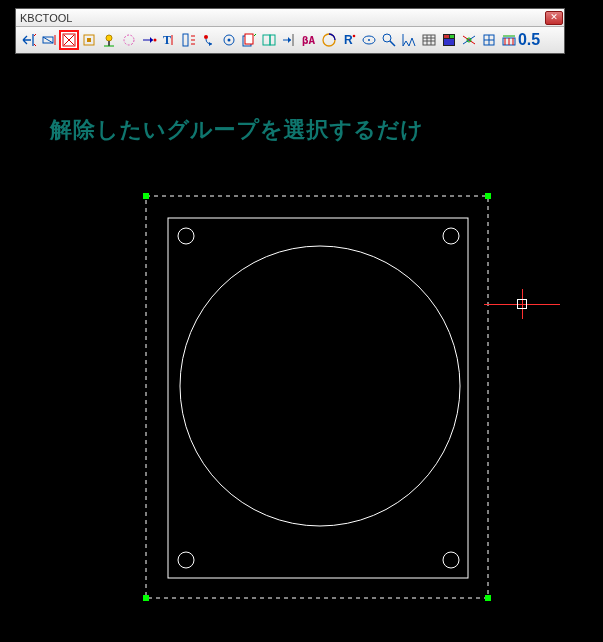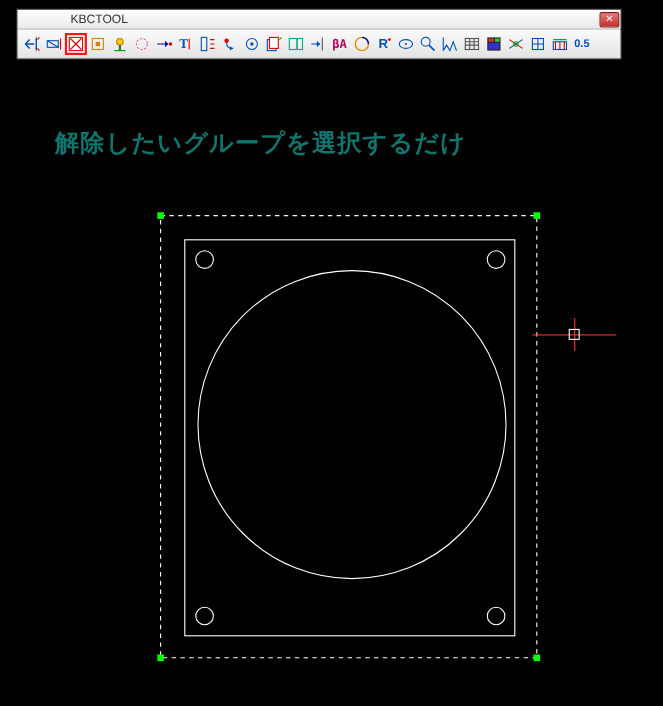--- a/index.html
+++ b/index.html
@@ -21,21 +21,21 @@
     box-shadow: 1px 1px 2px rgba(0,0,0,.4);
   }
   .titlebar {
     display: flex; align-items: center; justify-content: space-between;
     height: 18px;
     padding: 0 1px 0 4px;
     background: linear-gradient(#fdfdfd,#e9e9e9);
     border-bottom: 1px solid #b0b0b0;
     font-size: 11px; color: #333;
   }
-  .titlebar .title { user-select: none; margin-left: 44px; }
+  .titlebar .title { user-select: none; }
   .close-btn {
     width: 18px; height: 14px;
     background: linear-gradient(#e07a7a,#c33030);
     border: 1px solid #8a1515;
     border-radius: 2px;
     display: flex; align-items: center; justify-content: center;
     color: #fff; font-size: 9px; line-height: 1;
     cursor: pointer;
   }
   .toolbar {
@@ -294,21 +294,21 @@
       <svg viewBox="0 0 16 16">
           <rect x="2" y="6" width="12" height="7" stroke="#0050b3" fill="none"></rect>
           <line x1="4" y1="6" x2="4" y2="13" stroke="#d00"></line>
           <line x1="8" y1="6" x2="8" y2="13" stroke="#d00"></line>
           <line x1="12" y1="6" x2="12" y2="13" stroke="#d00"></line>
           <line x1="2" y1="4" x2="14" y2="4" stroke="#0a0"></line>
         </svg>
     </div>
 
     <div class="tbtn">
-      <span class="txt" style="color:#0050b3;font-size:10px;">0.5</span>
+      <span class="txt" style="color:#0050b3;font-size:16px;">0.5</span>
     </div>
   </div>
 </div>
 
 <div class="annotation">解除したいグループを選択するだけ</div>
 
 <svg class="canvas" viewBox="0 0 603 642">
 
   <rect x="146" y="196" width="342" height="402" stroke="#ffffff" stroke-width="1" stroke-dasharray="4 4" fill="none"></rect>
 

